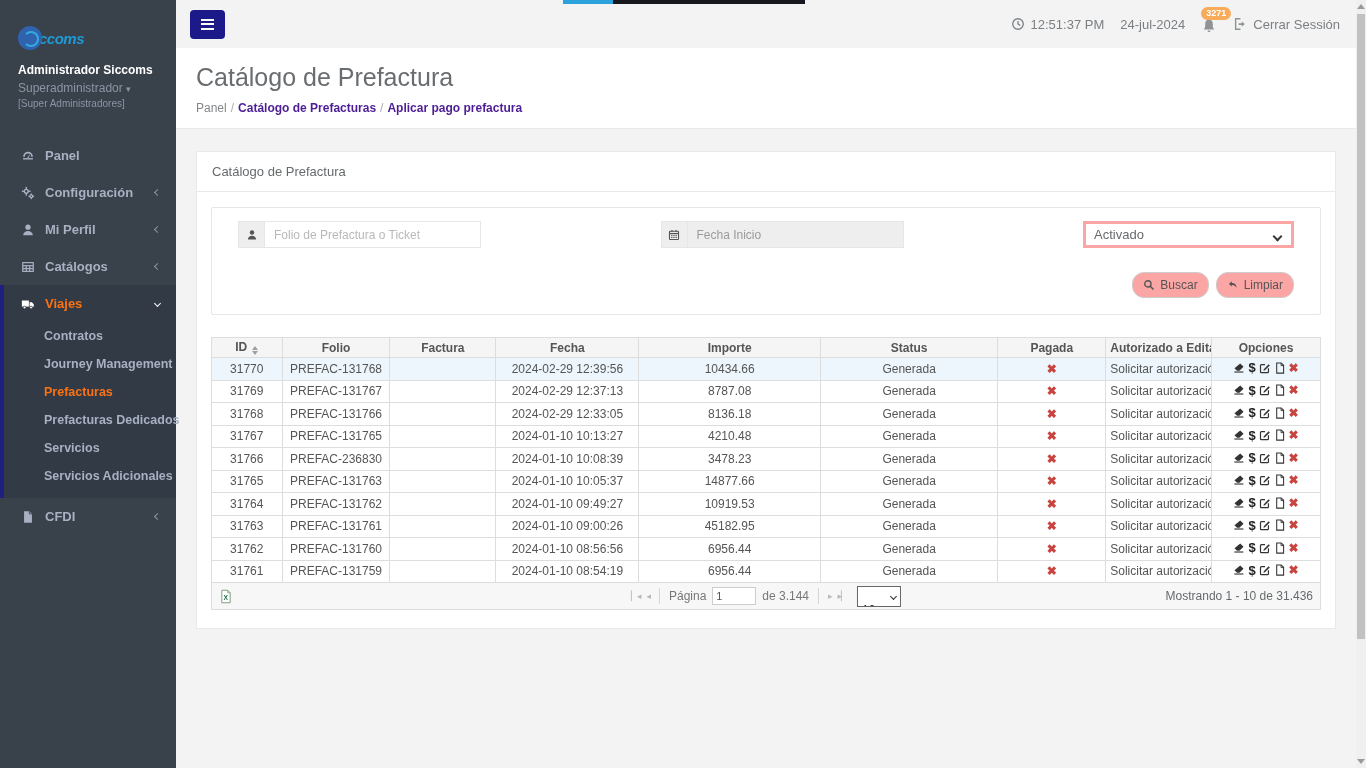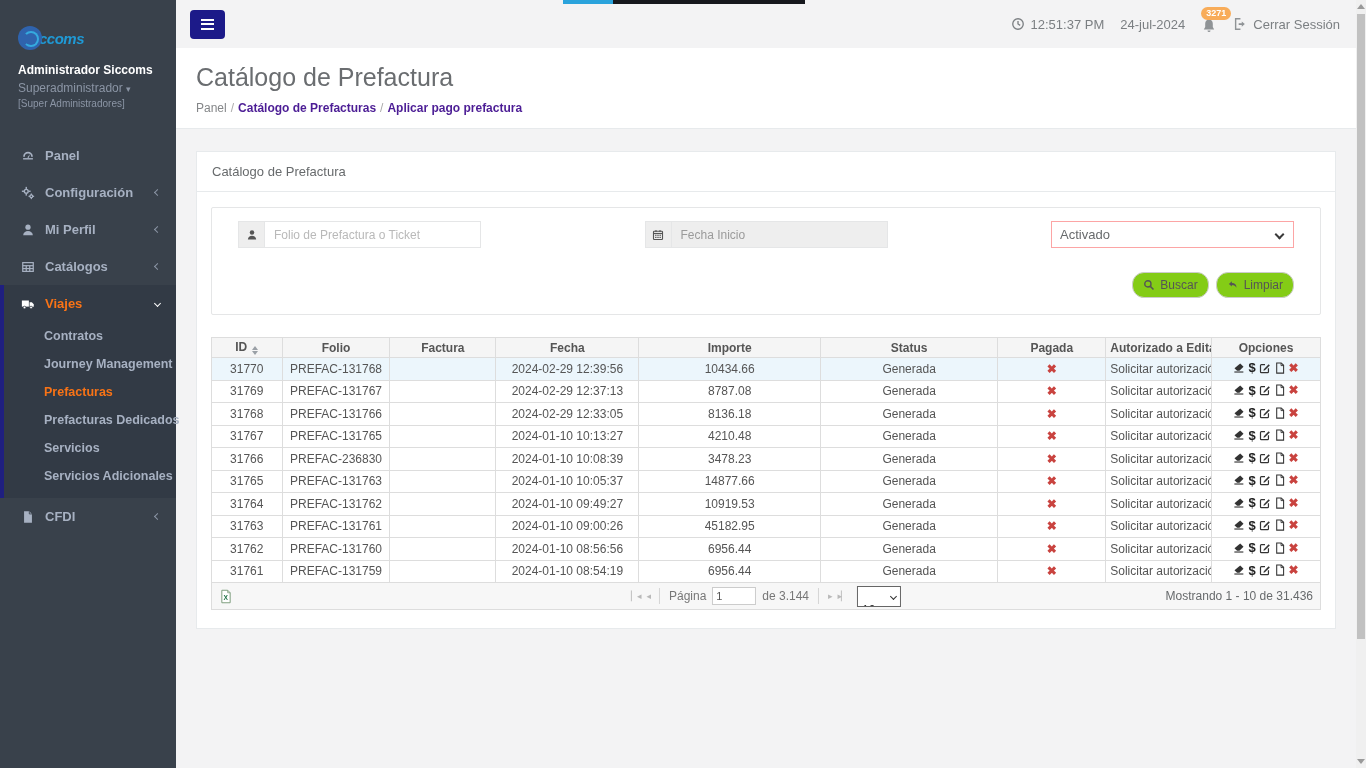--- a/index.html
+++ b/index.html
@@ -66,25 +66,25 @@
 
   .filter-box { border:1px solid #e5e6e7; border-radius:2px; padding:13px 26px 16px; margin-bottom:22px; }
   .filter-row { display:flex; justify-content:space-between; }
   .input-group { display:flex; width:243px; height:27px; border:1px solid #e5e6e7; background:#fff; }
   .addon { width:26px; background:#eee; border-right:1px solid #e5e6e7; display:flex; align-items:center; justify-content:center; flex-shrink:0; }
   .addon svg { width:12px; height:12px; }
   .input-group input { border:none; flex:1; min-width:0; padding:0 9px; font-size:12px; color:#676a6c; outline:none; background:transparent; font-family:inherit; }
   .input-group input::placeholder { color:#b9b9b9; }
   .input-group.gray { background:#eee; }
   .input-group.gray input::placeholder { color:#9b9b9b; }
-  .select-wrap { position:relative; width:243px; height:27px; border:1px solid #fca5a5; background:#fff; }
+  .select-wrap { position:relative; width:211px; height:27px; border:3px solid #fca5a5; background:#fff; }
   .select-wrap select { appearance:none; -webkit-appearance:none; border:none; width:100%; height:100%; padding:0 22px 0 8px; font-size:13px; color:#676a6c; background:transparent; outline:none; font-family:inherit; }
   .select-chev { position:absolute; right:10px; top:9px; width:7px; height:7px; border-right:2px solid #3a3a3a; border-bottom:2px solid #3a3a3a; transform:rotate(45deg); pointer-events:none; }
   .filter-actions { display:flex; justify-content:flex-end; gap:7px; margin-top:24px; }
-  .btn { display:inline-flex; align-items:center; gap:5px; padding:5px 10px; background:#84cc16; border:1px solid #ccc; border-radius:12px; font-size:12px; color:#555; cursor:pointer; font-family:inherit; }
+  .btn { display:inline-flex; align-items:center; gap:5px; padding:5px 10px; background:#fca5a5; border:1px solid #ccc; border-radius:12px; font-size:12px; color:#555; cursor:pointer; font-family:inherit; }
   .btn svg { width:12px; height:12px; }
 
   table { width:100%; border-collapse:collapse; font-size:12px; color:#555; table-layout:fixed; }
   th,td { border:1px solid #ddd; text-align:center; padding:3px 4px; white-space:nowrap; overflow:hidden; }
   thead th { background:#f5f5f5; font-weight:bold; color:#555; padding:2px 4px; }
   tbody td { height:22px; }
   tr.highlight td { background:#ecf6fc; }
   .sort { display:inline-flex; flex-direction:column; gap:1px; margin-left:5px; vertical-align:1px; }
   .sort i { display:block; width:0; height:0; border-left:3.5px solid transparent; border-right:3.5px solid transparent; }
   .sort .s-up { border-bottom:4px solid #9aa0a6; }

